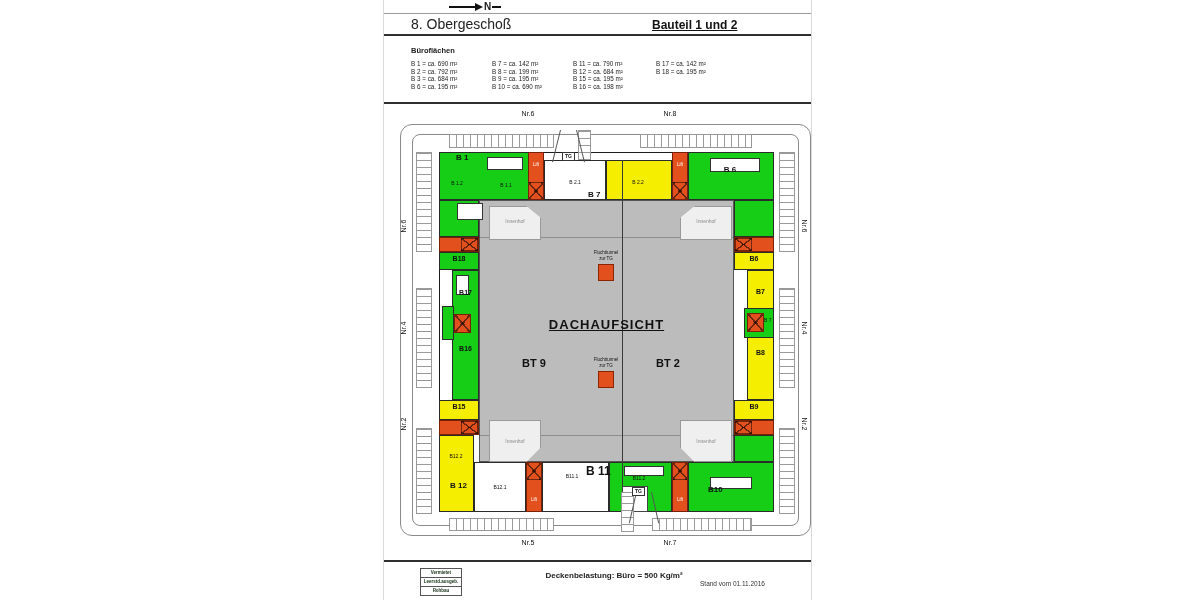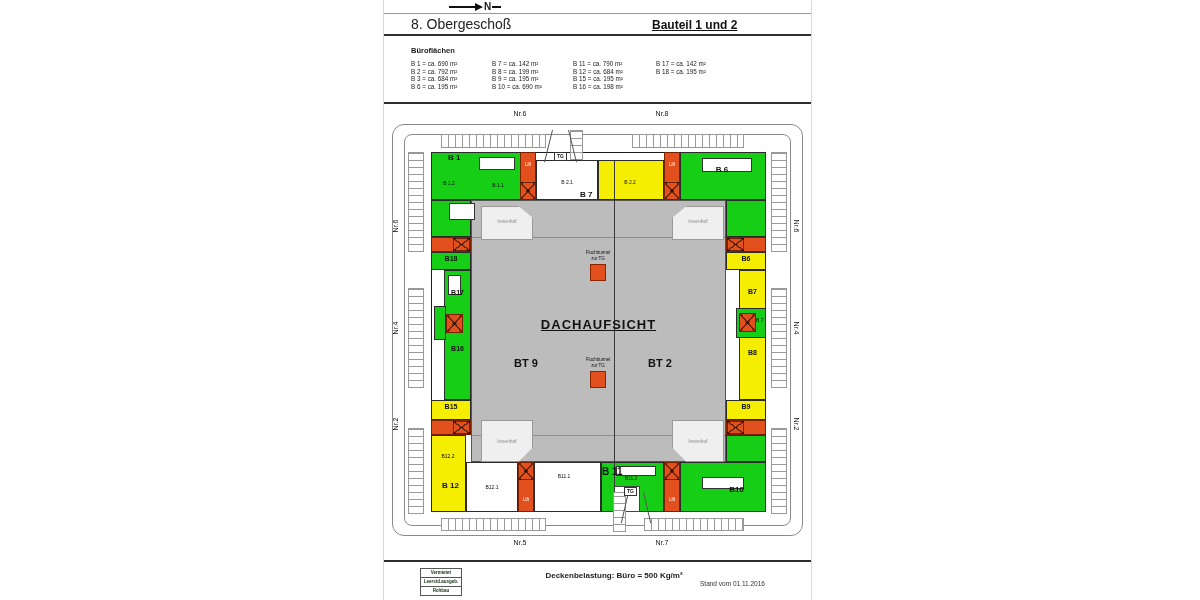--- a/index.html
+++ b/index.html
@@ -12,21 +12,21 @@
   .title{position:absolute;font-size:14px;font-weight:400;color:#222;white-space:nowrap;}
   .subtitle{position:absolute;font-size:12px;font-weight:700;color:#111;white-space:nowrap;}
   .legend-title{position:absolute;font-size:7.5px;font-weight:700;}
   .legend-col{position:absolute;top:60px;}
   .legend-col span{display:block;font-size:6.3px;line-height:7.6px;color:#222;white-space:nowrap;}
   .north{position:absolute;left:65px;top:2px;display:flex;align-items:center;height:10px;}
   .north .ln1{width:26px;height:2px;background:#111;}
   .north .tri{width:0;height:0;border-left:8px solid #111;border-top:4px solid transparent;border-bottom:4px solid transparent;}
   .north .n{font-size:10px;font-weight:700;line-height:10px;margin:0 1px;}
   .north .ln2{width:9px;height:2px;background:#111;}
-  #plan{position:absolute;left:0;top:0;width:427px;height:600px;}
+  #plan{position:absolute;left:8px;top:0;width:427px;height:600px;}
   .statusbox{position:absolute;left:36px;top:569px;width:42px;}
   .statusrow{display:block;border:1px solid #555;margin-top:-1px;font-size:4.5px;line-height:8px;height:8px;
              text-align:center;color:#143014;white-space:nowrap;overflow:hidden;font-weight:700;}
   .loadnote{position:absolute;left:130px;top:571px;width:200px;text-align:center;font-size:8px;font-weight:700;color:#222;}
   .datenote{position:absolute;left:316px;top:580px;font-size:6.5px;color:#333;white-space:nowrap;}
 </style>
 </head>
 <body>
 
 <div class="canvas">
@@ -173,22 +173,22 @@
         <div style="position: absolute; box-sizing: border-box; left: 406px; top: 324px; font-size: 7px; line-height: 8px; white-space: nowrap; color: rgb(17, 17, 17); transform: rotate(90deg); transform-origin: center center;">Nr.4</div>
         <div style="position: absolute; box-sizing: border-box; left: 406px; top: 420px; font-size: 7px; line-height: 8px; white-space: nowrap; color: rgb(17, 17, 17); transform: rotate(90deg); transform-origin: center center;">Nr.2</div>
         <div style="position: absolute; box-sizing: border-box; left: 64px; top: 153px; font-size: 8px; line-height: 9px; white-space: nowrap; color: rgb(17, 17, 17); font-weight: 700;">B 1</div>
         <div style="position: absolute; box-sizing: border-box; left: 196px; top: 190px; font-size: 8px; line-height: 9px; white-space: nowrap; color: rgb(17, 17, 17); font-weight: 700;">B 7</div>
         <div style="position: absolute; box-sizing: border-box; left: 318px; top: 165px; font-size: 8px; line-height: 9px; white-space: nowrap; color: rgb(17, 17, 17); width: 40px; text-align: center; font-weight: 700;">B 6</div>
         <div style="position: absolute; box-sizing: border-box; left: 47px; top: 255px; font-size: 7px; line-height: 8px; white-space: nowrap; color: rgb(17, 17, 17); width: 40px; text-align: center; font-weight: 700;">B18</div>
         <div style="position: absolute; box-sizing: border-box; left: 60px; top: 289px; font-size: 7px; line-height: 8px; white-space: nowrap; color: rgb(17, 17, 17); width: 27px; text-align: center; font-weight: 700;">B17</div>
         <div style="position: absolute; box-sizing: border-box; left: 60px; top: 345px; font-size: 7px; line-height: 8px; white-space: nowrap; color: rgb(17, 17, 17); width: 27px; text-align: center; font-weight: 700;">B16</div>
         <div style="position: absolute; box-sizing: border-box; left: 47px; top: 403px; font-size: 7px; line-height: 8px; white-space: nowrap; color: rgb(17, 17, 17); width: 40px; text-align: center; font-weight: 700;">B15</div>
         <div style="position: absolute; box-sizing: border-box; left: 58px; top: 481px; font-size: 8px; line-height: 9px; white-space: nowrap; color: rgb(17, 17, 17); font-weight: 700;">B 12</div>
-        <div style="position: absolute; box-sizing: border-box; left: 194px; top: 467px; font-size: 10px; line-height: 9px; white-space: nowrap; color: rgb(17, 17, 17); font-weight: 700; margin-left: 24px;">B 11</div>
-        <div style="position: absolute; box-sizing: border-box; left: 316px; top: 485px; font-size: 8px; line-height: 9px; white-space: nowrap; color: rgb(17, 17, 17); width: 44px; text-align: right; font-weight: 700;">B10</div>
+        <div style="position: absolute; box-sizing: border-box; left: 194px; top: 467px; font-size: 12px; line-height: 9px; white-space: nowrap; color: rgb(17, 17, 17); font-weight: 700;">B 11</div>
+        <div style="position: absolute; box-sizing: border-box; left: 316px; top: 485px; font-size: 8px; line-height: 9px; white-space: nowrap; color: rgb(17, 17, 17); width: 44px; text-align: left; font-weight: 700;">B10</div>
         <div style="position: absolute; box-sizing: border-box; left: 342px; top: 255px; font-size: 7px; line-height: 8px; white-space: nowrap; color: rgb(17, 17, 17); width: 40px; text-align: center; font-weight: 700;">B6</div>
         <div style="position: absolute; box-sizing: border-box; left: 355px; top: 288px; font-size: 7px; line-height: 8px; white-space: nowrap; color: rgb(17, 17, 17); width: 27px; text-align: center; font-weight: 700;">B7</div>
         <div style="position: absolute; box-sizing: border-box; left: 355px; top: 349px; font-size: 7px; line-height: 8px; white-space: nowrap; color: rgb(17, 17, 17); width: 27px; text-align: center; font-weight: 700;">B8</div>
         <div style="position: absolute; box-sizing: border-box; left: 342px; top: 403px; font-size: 7px; line-height: 8px; white-space: nowrap; color: rgb(17, 17, 17); width: 40px; text-align: center; font-weight: 700;">B9</div>
         <div style="position: absolute; box-sizing: border-box; left: 97px; top: 182px; font-size: 5px; line-height: 6px; white-space: nowrap; color: rgb(17, 17, 17); width: 34px; text-align: center;">B 1.1</div>
         <div style="position: absolute; box-sizing: border-box; left: 49px; top: 180px; font-size: 5px; line-height: 6px; white-space: nowrap; color: rgb(17, 17, 17); width: 32px; text-align: center;">B 1.2</div>
         <div style="position: absolute; box-sizing: border-box; left: 164px; top: 179px; font-size: 5px; line-height: 6px; white-space: nowrap; color: rgb(17, 17, 17); width: 38px; text-align: center;">B 2.1</div>
         <div style="position: absolute; box-sizing: border-box; left: 226px; top: 179px; font-size: 5px; line-height: 6px; white-space: nowrap; color: rgb(17, 17, 17); width: 40px; text-align: center;">B 2.2</div>
         <div style="position: absolute; box-sizing: border-box; left: 47px; top: 453px; font-size: 5px; line-height: 6px; white-space: nowrap; color: rgb(17, 17, 17); width: 34px; text-align: center;">B12.2</div>
         <div style="position: absolute; box-sizing: border-box; left: 86px; top: 484px; font-size: 5px; line-height: 6px; white-space: nowrap; color: rgb(17, 17, 17); width: 44px; text-align: center;">B12.1</div>

